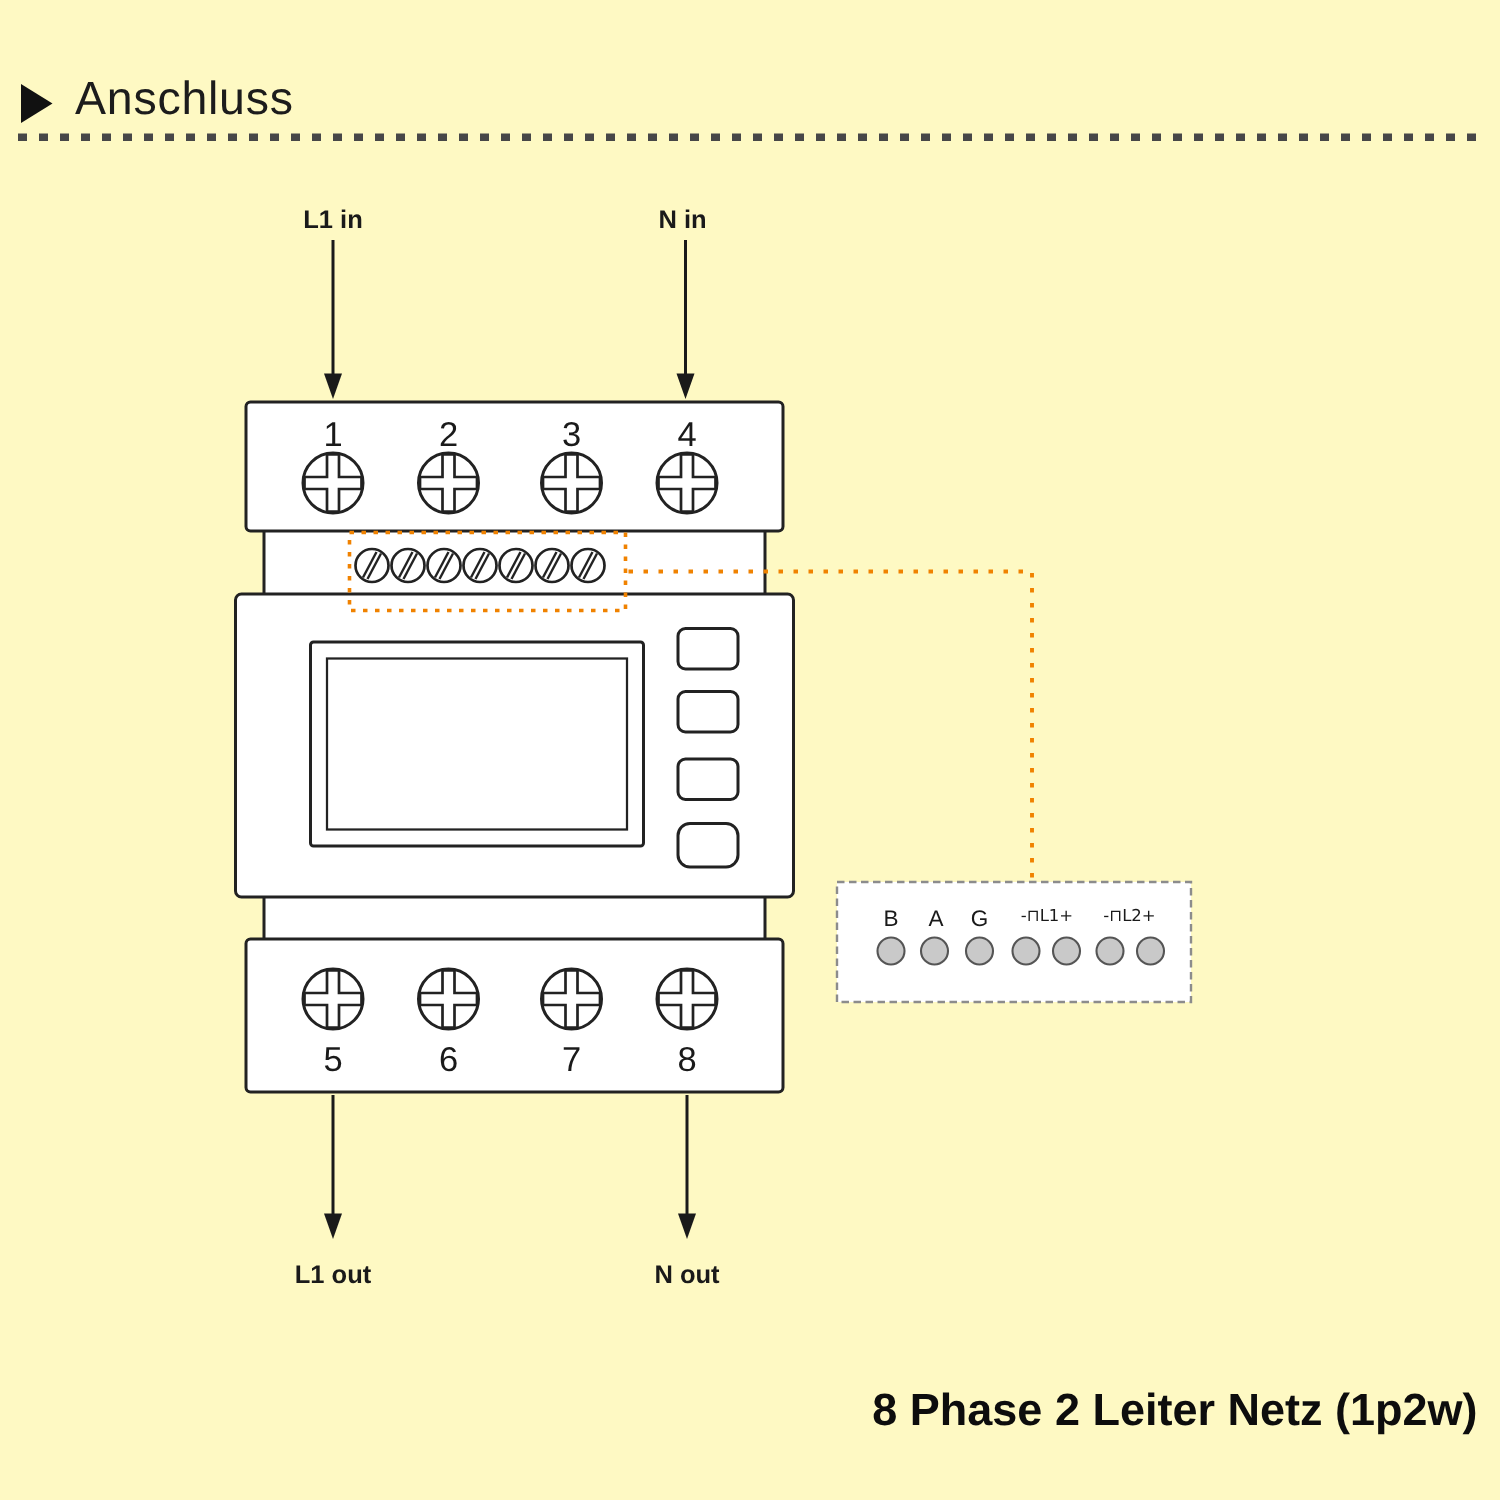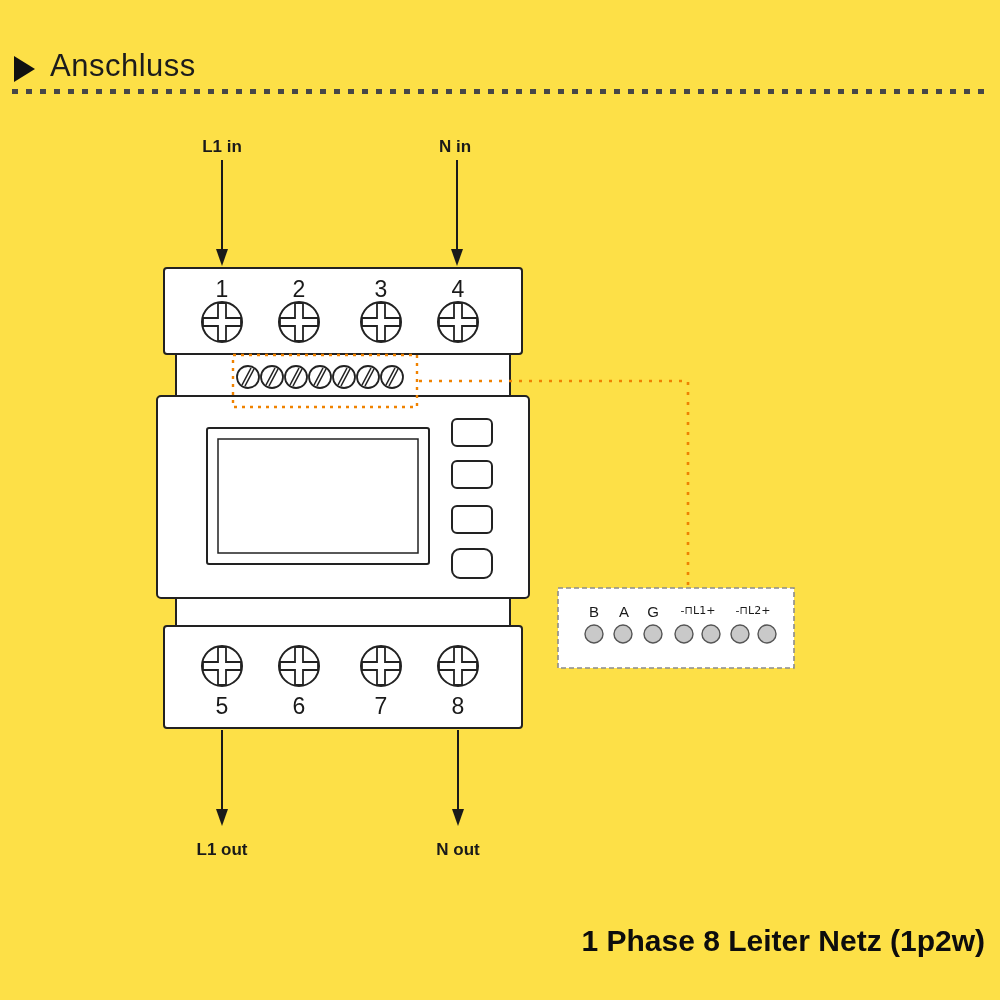--- a/index.html
+++ b/index.html
@@ -1,16 +1,16 @@
 <!DOCTYPE html>
 <html><head>
 <meta charset="utf-8">
 <style>
   html,body{margin:0;padding:0;background:#ffffff;}
-  #page{position:relative;width:1000px;height:1000px;background:#fde047;
+  #page{position:relative;width:1000px;height:1000px;background:#fef9c3;
         font-family:"Liberation Sans",sans-serif;overflow:hidden;}
 
   
   .hdr-tri{position:absolute;left:14px;top:56px;width:0;height:0;
            border-left:21px solid #111;border-top:13px solid transparent;
            border-bottom:13px solid transparent;}
   .hdr-title{position:absolute;left:50px;top:48px;font-size:31px;color:#1c1c1c;
              letter-spacing:0.5px;}
   .hdr-rule{position:absolute;left:12px;right:8px;top:89px;height:5px;
             background:repeating-linear-gradient(90deg,#474747 0 6px,transparent 6px 14px);}
@@ -145,15 +145,15 @@
         <circle cx="653" cy="634" r="9"></circle>
         <circle cx="684" cy="634" r="9"></circle>
         <circle cx="711" cy="634" r="9"></circle>
         <circle cx="740" cy="634" r="9"></circle>
         <circle cx="767" cy="634" r="9"></circle>
       </g>
     </g>
   </svg>
 
 
-  <div class="caption">1 Phase 8 Leiter Netz (1p2w)</div>
+  <div class="caption">8 Phase 2 Leiter Netz (1p2w)</div>
 
 </div>
 
 </body></html>

